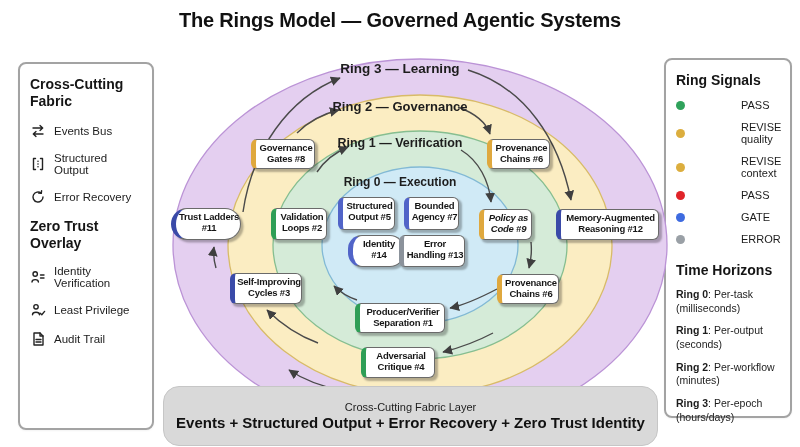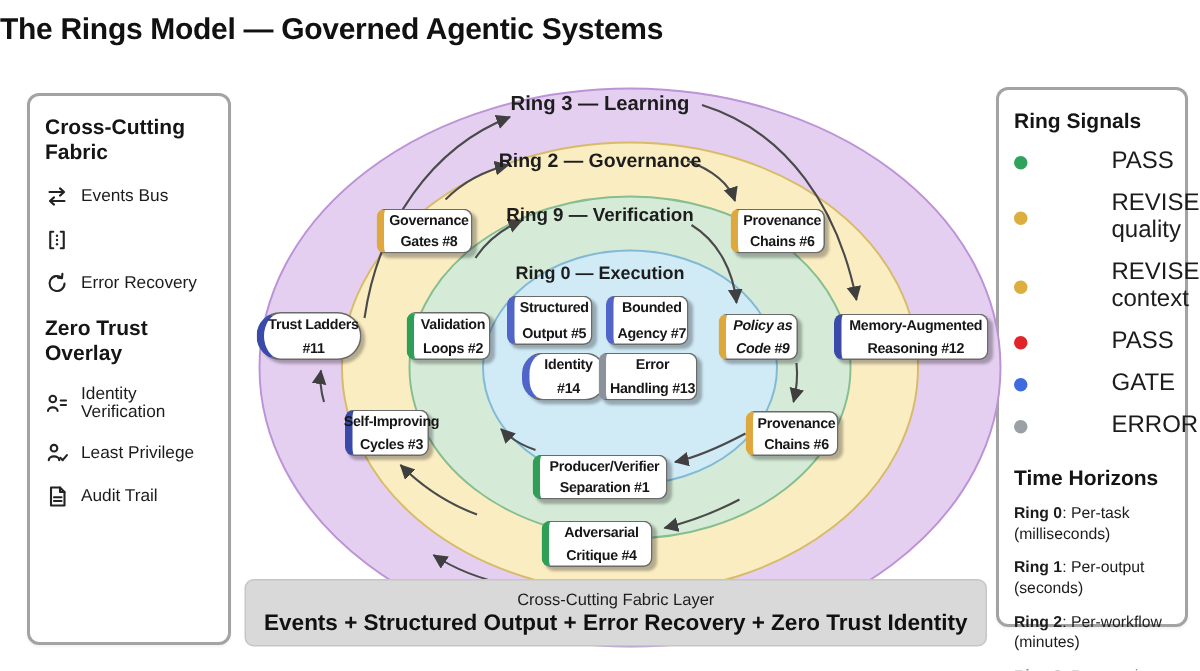--- a/index.html
+++ b/index.html
@@ -1,58 +1,58 @@
 <!DOCTYPE html>
 <html><head>
 <meta charset="utf-8">
 <style>
   * { margin:0; padding:0; box-sizing:border-box; }
   html,body { background:#ffffff; }
   body { font-family:"Liberation Sans", sans-serif; }
   #canvas { position:relative; width:800px; height:447px; background:#fff; overflow:hidden; }
 
-  .title { position:absolute; left:0; top:9px; width:100%; 
+  .title { position:absolute; left:0; top:9px; width:100%; text-align:center;
            font-size:20px; font-weight:bold; color:#111; letter-spacing:-0.2px; }
 
   
   .card { position:absolute; background:#fff; border:2px solid #a3a3a3; border-radius:8px;
           box-shadow:0 1px 2px rgba(0,0,0,0.05); }
   #left-card  { left:18px;  top:62px; width:136px; height:368px; padding:12px 10px; }
   #right-card { left:664px; top:58px; width:128px; height:360px; padding:12px 10px; }
   .card h3 { font-size:14px; font-weight:bold; color:#151515; line-height:1.22; margin-bottom:9px; }
   .fab-item { display:flex; align-items:center; gap:8px; margin:13px 0; }
   .fab-item svg { flex:0 0 16px; }
   .fab-item .lbl { font-size:11.5px; color:#1c1c1c; }
   .subhead { margin-top:8px; }
 
   .sig-item { display:flex; align-items:center; gap:8px; margin:10px 0; }
   .dot { width:9px; height:9px; border-radius:50%; flex:0 0 9px; }
-  .sig-item .lbl { font-size:16px; color:#1c1c1c;padding-left:48px; }
+  .sig-item .lbl { font-size:11px; color:#1c1c1c;padding-left:48px; }
 
   .th-item { font-size:10.5px; color:#1c1c1c; line-height:1.3; margin:8px 0 9px; }
   .th-item b { font-weight:bold; }
 
   
   #rings-svg { position:absolute; left:0; top:0; z-index:1; }
   .ring-label { position:absolute; z-index:2; text-align:center; font-weight:bold; color:#1d1d1d; }
   #ring-label-3 { left:328px; top:61px;  width:144px; font-size:13.5px; }
   #ring-label-2 { left:328px; top:99px;  width:144px; font-size:13px; }
   #ring-label-1 { left:330px; top:136px; width:140px; font-size:12.5px; }
   #ring-label-0 { left:335px; top:175px; width:130px; font-size:12px; }
 
   #nodes-layer { position:absolute; left:0; top:0; width:800px; height:447px; z-index:3; }
   .node { position:absolute; background:#fff; border:1.3px solid #6a6a6a; border-radius:6px;
-          display:flex; flex-direction:column; align-items:center; justify-content:space-between;
+          display:flex; flex-direction:column; align-items:center; justify-content:flex-start;
           font-size:9.5px; font-weight:bold; color:#161616; line-height:1.18; text-align:center;
           letter-spacing:-0.2px; box-shadow:2.5px 2.5px 2px rgba(0,0,0,0.28); padding:2px 2px 1px 4px; }
   .node div { white-space:nowrap; }
 
   
-  #footer-bar { position:absolute; left:163px; top:386px; width:495px; height:45px; z-index:4;
-                background:#d9d9d9; border:1px solid #c6c6c6; border-radius:6px;
+  #footer-bar { position:absolute; left:163px; top:386px; width:495px; height:60px; z-index:4;
+                background:#d9d9d9; border:1px solid #c6c6c6; border-radius:16px;
                 display:flex; flex-direction:column; align-items:center; justify-content:center;text-align:center; }
   #footer-bar .l1 { font-size:11px; color:#1d1d1d; }
   #footer-bar .l2 { font-size:15px; font-weight:bold; color:#111; margin-top:1px; }
 
   .ico { stroke:#232323; fill:none; stroke-width:1.4; stroke-linecap:round; stroke-linejoin:round; }
 </style>
 </head>
 <body>
 
 <div id="canvas">
@@ -81,21 +81,21 @@
       <path d="M 497,289 C 478,299 464,305 450,308" marker-end="url(#ah)"></path>
       <path d="M 493,333 C 476,342 459,348 443,352" marker-end="url(#ah)"></path>
       <path d="M 531,242 C 532,252 531,260 529,268" marker-end="url(#ah)"></path>
       <path d="M 357,300 C 348,297 340,292 334,286" marker-end="url(#ah)"></path>
       <path d="M 216,268 C 214,261 213,254 214,247" marker-end="url(#ah)"></path>
     </g>
   </svg>
 
   <div class="ring-label" id="ring-label-3">Ring 3 — Learning</div>
   <div class="ring-label" id="ring-label-2">Ring 2 — Governance</div>
-  <div class="ring-label" id="ring-label-1">Ring 9 — Verification</div>
+  <div class="ring-label" id="ring-label-1">Ring 1 — Verification</div>
   <div class="ring-label" id="ring-label-0">Ring 0 — Execution</div>
 
   <div id="nodes-layer">
       <div class="node" style="left: 251px; top: 139px; width: 64px; height: 30px; border-left: 5px solid rgb(223, 168, 62);">
         <div>Governance</div>
         <div>Gates #8</div>
       </div>
       <div class="node" style="left: 487px; top: 139px; width: 63px; height: 30px; border-left: 5px solid rgb(223, 168, 62);">
         <div>Provenance</div>
         <div>Chains #6</div>
@@ -125,21 +125,21 @@
         <div>Agency #7</div>
       </div>
       <div class="node" style="left: 348px; top: 235px; width: 56px; height: 32px; border-left: 5px solid rgb(81, 100, 200); border-radius: 14px;">
         <div>Identity</div>
         <div>#14</div>
       </div>
       <div class="node" style="left: 399px; top: 235px; width: 66px; height: 32px; border-left: 5px solid rgb(139, 146, 155);">
         <div>Error</div>
         <div>Handling #13</div>
       </div>
-      <div class="node" style="left: 230px; top: 273px; width: 56px; height: 31px; border-left: 5px solid rgb(58, 74, 168);">
+      <div class="node" style="left: 230px; top: 273px; width: 72px; height: 31px; border-left: 5px solid rgb(58, 74, 168);">
         <div>Self-Improving</div>
         <div>Cycles #3</div>
       </div>
       <div class="node" style="left: 355px; top: 303px; width: 90px; height: 30px; border-left: 5px solid rgb(47, 158, 86);">
         <div>Producer/Verifier</div>
         <div>Separation #1</div>
       </div>
       <div class="node" style="left: 361px; top: 347px; width: 74px; height: 31px; border-left: 5px solid rgb(47, 158, 86);">
         <div>Adversarial</div>
         <div>Critique #4</div>
@@ -159,20 +159,21 @@
       </svg>
       <span class="lbl">Events Bus</span>
     </div>
     <div class="fab-item">
       <svg class="ico" width="16" height="16" viewBox="0 0 16 16">
         <path d="M5.5,2.5 H3.5 V13.5 H5.5 M10.5,2.5 H12.5 V13.5 H10.5"></path>
         <circle cx="8" cy="5.2" r="0.8" fill="#232323" stroke="none"></circle>
         <circle cx="8" cy="8" r="0.8" fill="#232323" stroke="none"></circle>
         <circle cx="8" cy="10.8" r="0.8" fill="#232323" stroke="none"></circle>
       </svg>
+      <span class="lbl">Structured Output</span>
     </div>
     <div class="fab-item">
       <svg class="ico" width="16" height="16" viewBox="0 0 16 16">
         <path d="M13,8 a5,5 0 1 1 -1.8,-3.85"></path>
         <path d="M11.6,1.6 L11.3,4.4 L8.6,4.1"></path>
       </svg>
       <span class="lbl">Error Recovery</span>
     </div>
 
     <h3 class="subhead">Zero Trust Overlay</h3>

